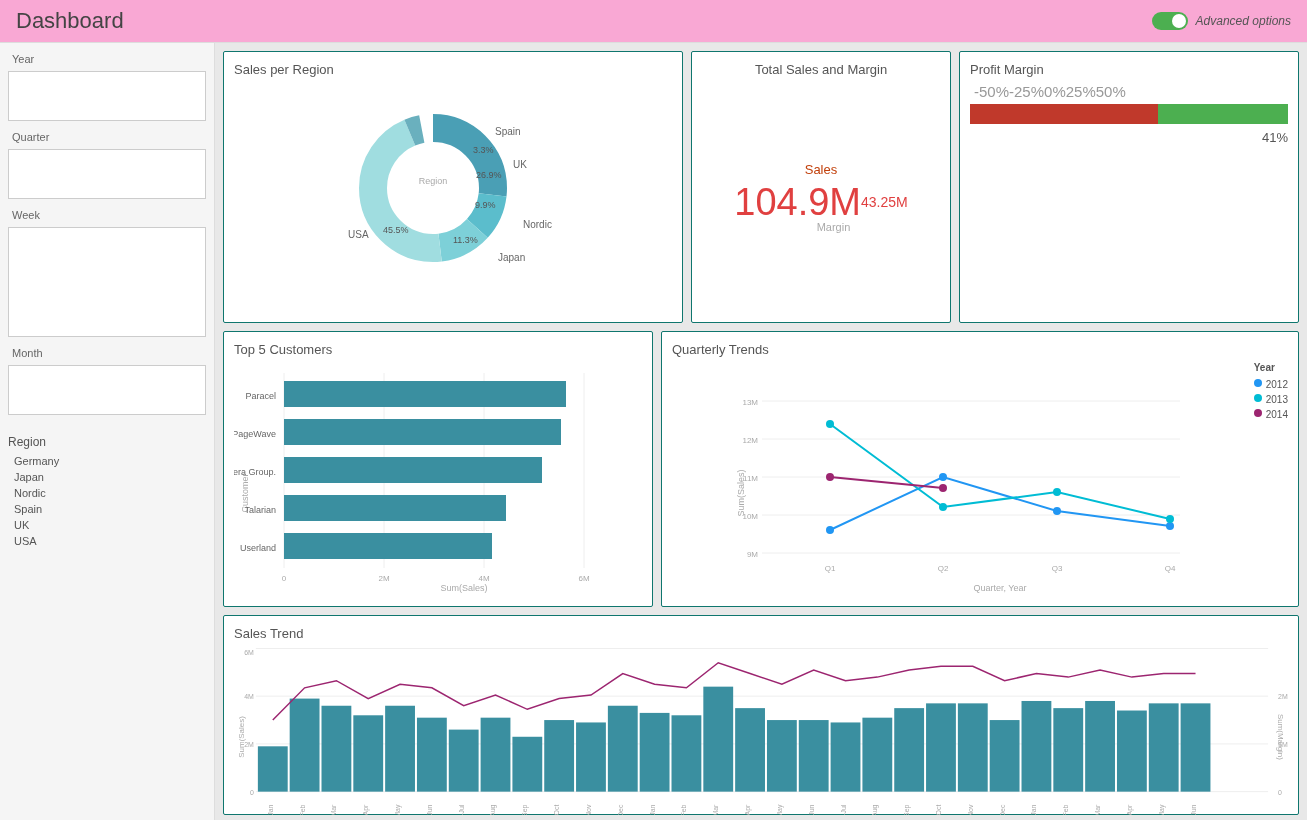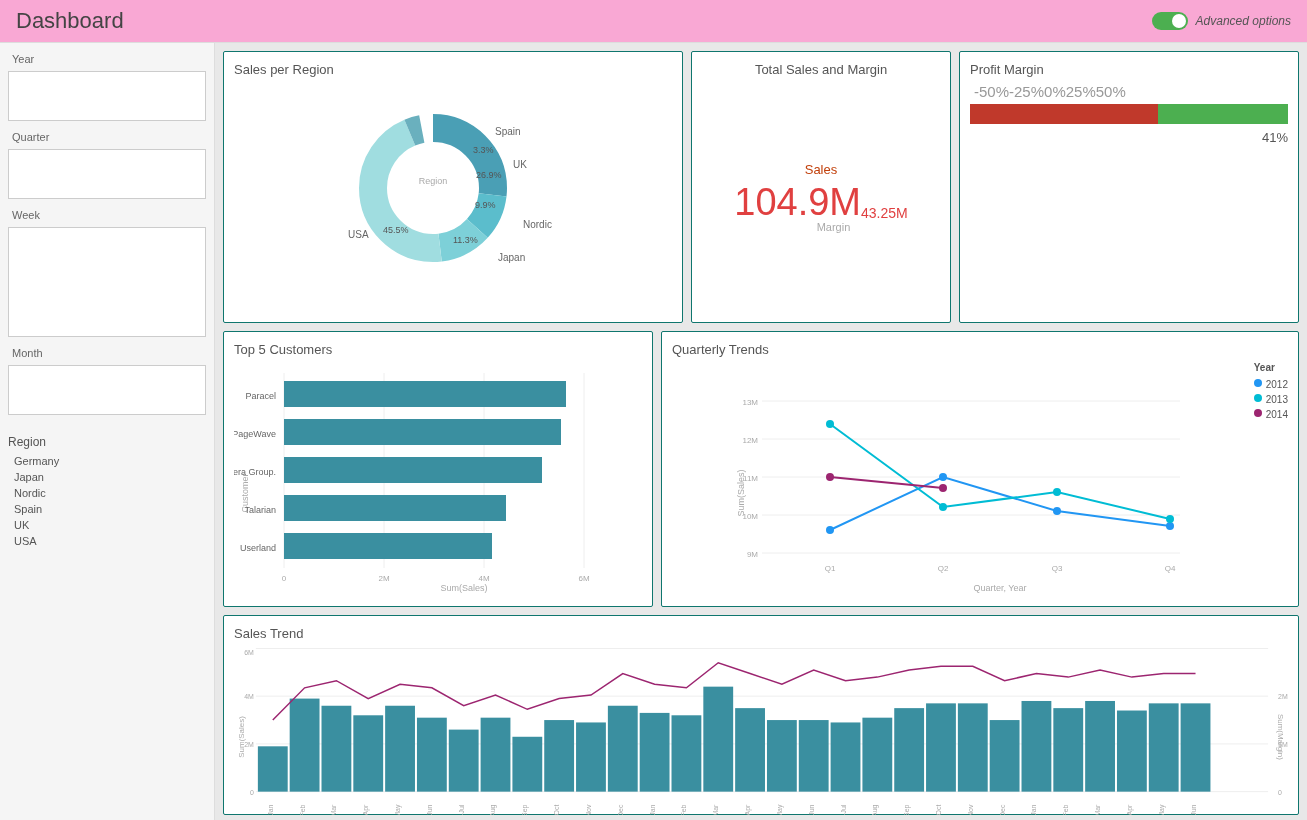--- a/index.html
+++ b/index.html
@@ -328,21 +328,21 @@
             <text x="130" y="170" font-size="9" fill="#555">11.3%</text>
             <text x="60" y="160" font-size="9" fill="#555">45.5%</text>
           </svg>
         </div>
       </div>
 
       <div class="card total-sales-card">
         <div class="card-title">Total Sales and Margin</div>
         <div style="display:flex;flex-direction:column;align-items:center;justify-content:center;flex:1;padding:20px 0;">
           <div class="sales-label">Sales</div>
-          <div style="display:flex;align-items:flex-end;gap:0;">
+          <div style="display:flex;align-items:center;gap:0;">
             <span class="sales-number">104.9M</span>
             <span style="font-size:14px;color:#e04040;font-weight:300;">43.25M</span>
           </div>
           <div class="margin-label">Margin</div>
         </div>
       </div>
 
       <div class="card profit-margin-card">
         <div class="card-title">Profit Margin</div>
         <div class="pm-axis">

